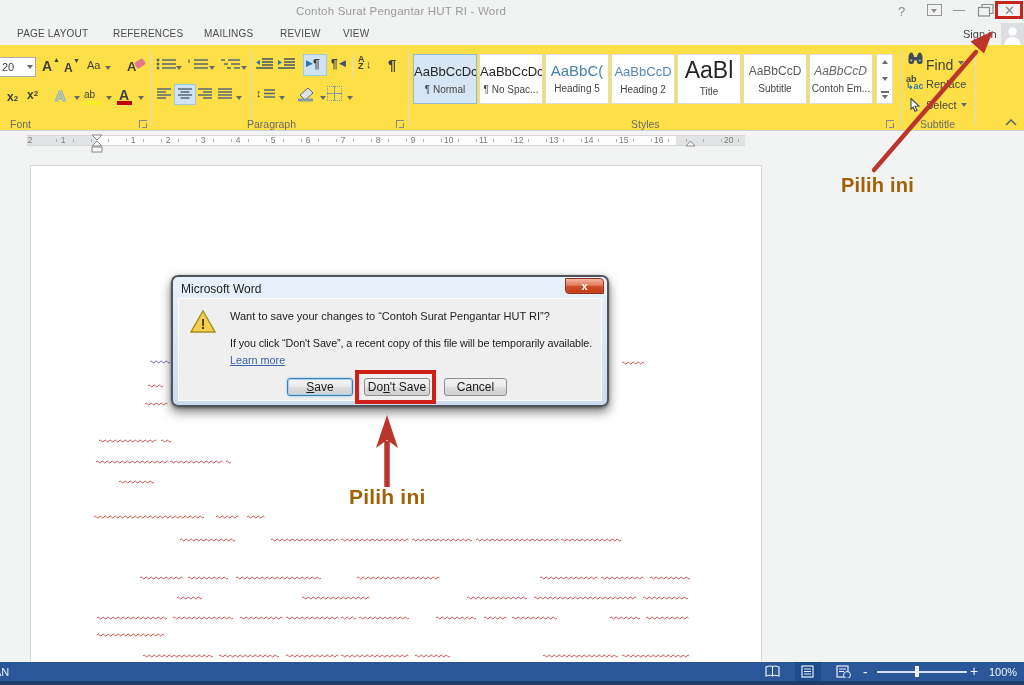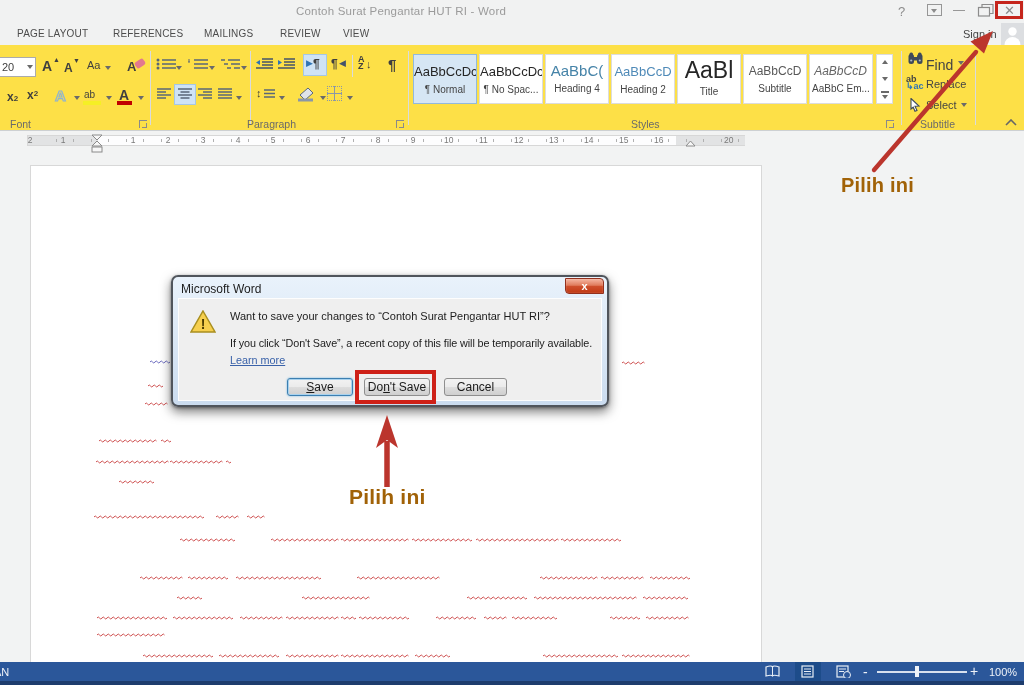--- a/index.html
+++ b/index.html
@@ -186,37 +186,37 @@
     <div class="stybox" style="left:413px; background:#d6e6f4; border-color:#92b9dc;">
         <span class="samp">AaBbCcDc</span>
         <span class="lab">¶ Normal</span>
       </div>
     <div class="stybox" style="left:479px;">
         <span class="samp">AaBbCcDc</span>
         <span class="lab">¶ No Spac...</span>
       </div>
     <div class="stybox" style="left:545px;">
         <span class="samp" style="color:#4583a8; font-size:15px; margin-top:7px;">AaBbC(</span>
-        <span class="lab" style="margin-top:4px;">Heading 4</span>
+        <span class="lab" style="margin-top:4px;">Heading 5</span>
       </div>
     <div class="stybox" style="left:611px;">
         <span class="samp" style="color:#4f8ab8; font-size:13px;">AaBbCcD</span>
         <span class="lab">Heading 2</span>
       </div>
     <div class="stybox" style="left:677px;">
         <span class="samp" style="font-size:23px; margin-top:2px; font-weight:400;">AaBl</span>
         <span class="lab" style="margin-top:2px;">Title</span>
       </div>
     <div class="stybox" style="left:743px;">
         <span class="samp" style="color:#595959; font-size:12px;">AaBbCcD</span>
         <span class="lab">Subtitle</span>
       </div>
     <div class="stybox" style="left:809px;">
         <span class="samp" style="color:#666; font-size:12px; font-style:italic;">AaBbCcD </span>
-        <span class="lab">AaBbC Em...</span>
+        <span class="lab">Contoh Em...</span>
       </div>
 
     <div class="abs" style="left:876px; top:9px; width:17px; height:50px; background:#fff; border:1px solid #dcdcdc;">
       <div class="caret" style="left:5px; top:5px; transform:rotate(180deg);"></div>
       <div class="caret" style="left:5px; top:22px;"></div>
       <div class="abs" style="left:4px; top:36px; width:8px; height:1.5px; background:#6a6a6a;"></div>
       <div class="caret" style="left:5px; top:40px;"></div>
     </div>
     <div class="glabel" style="left:631px;">Styles</div>
     <div class="launcher" style="left:886px;"></div>

